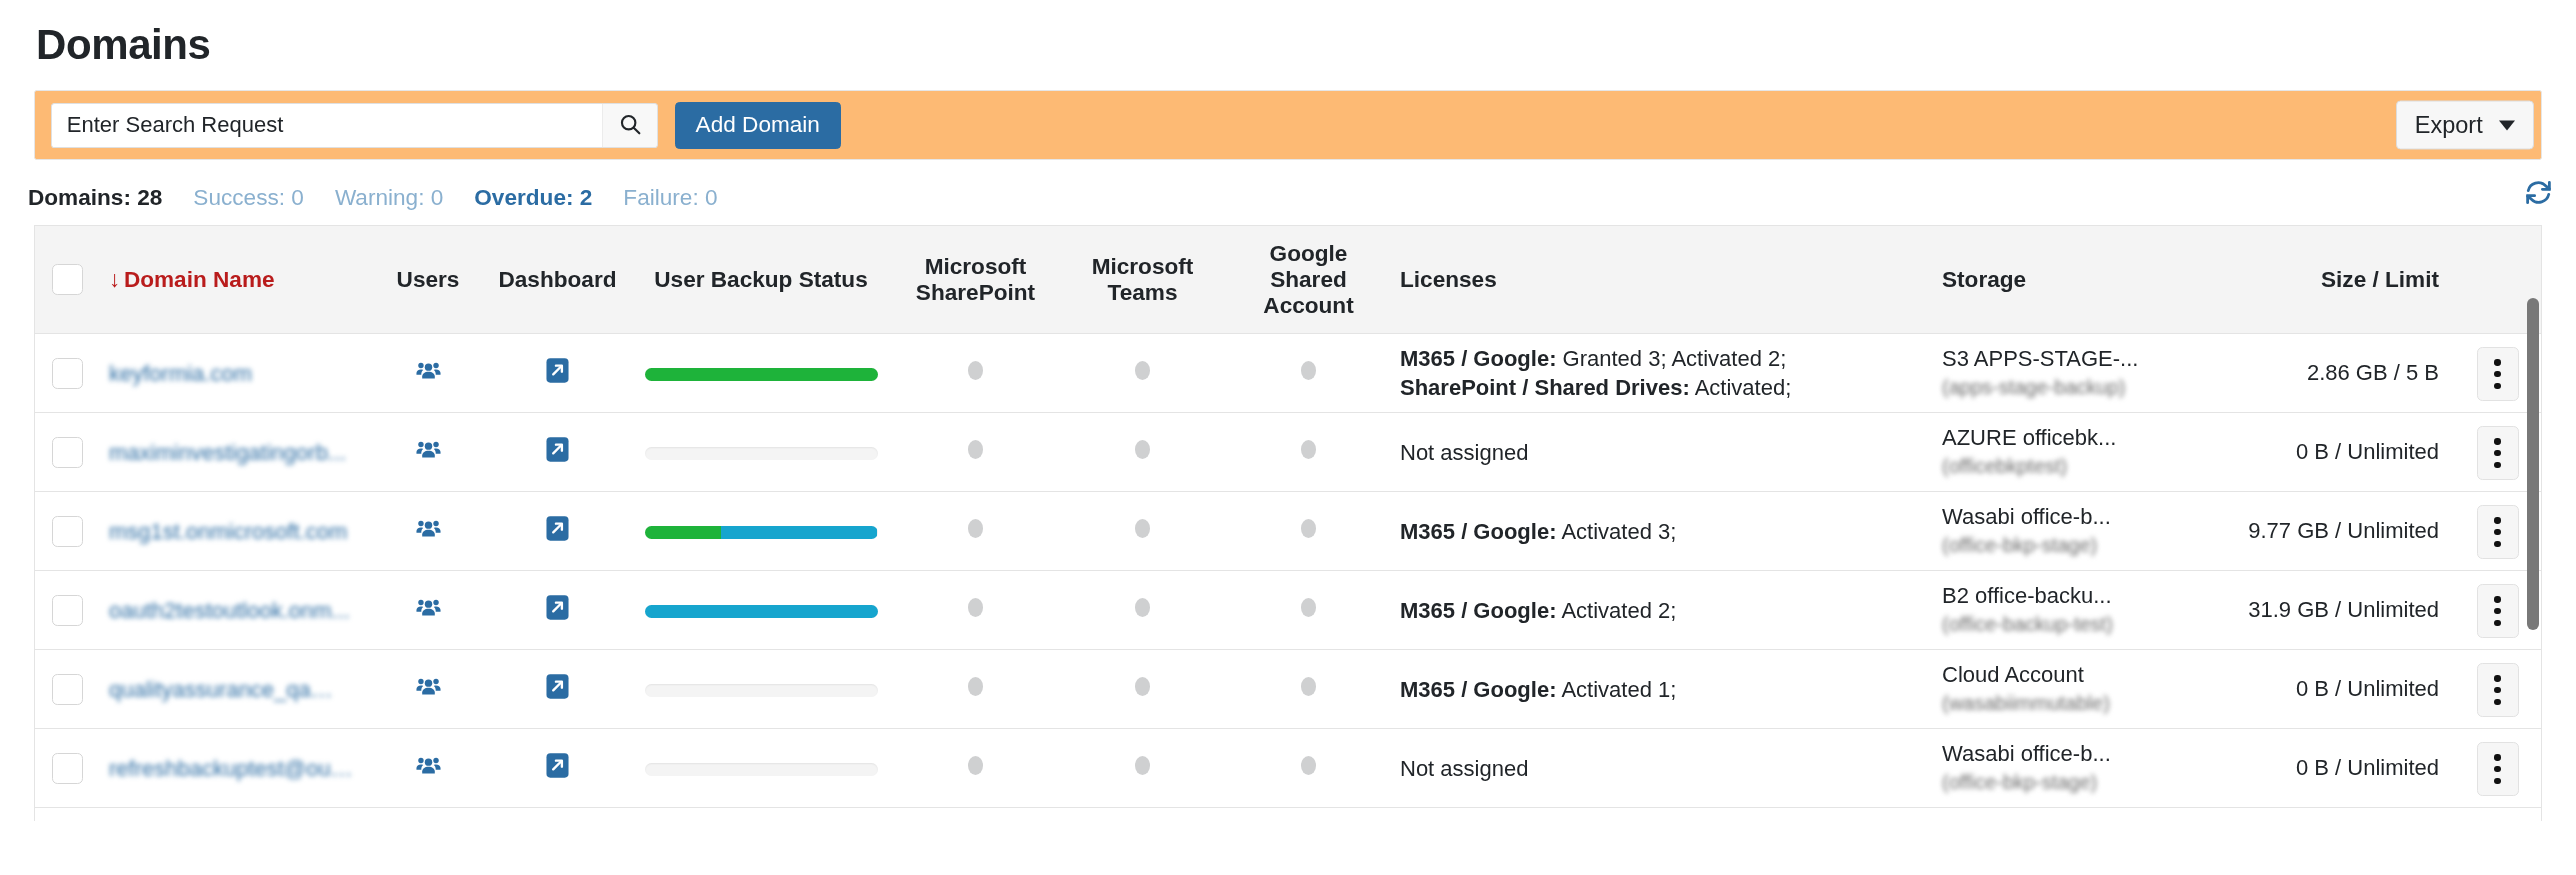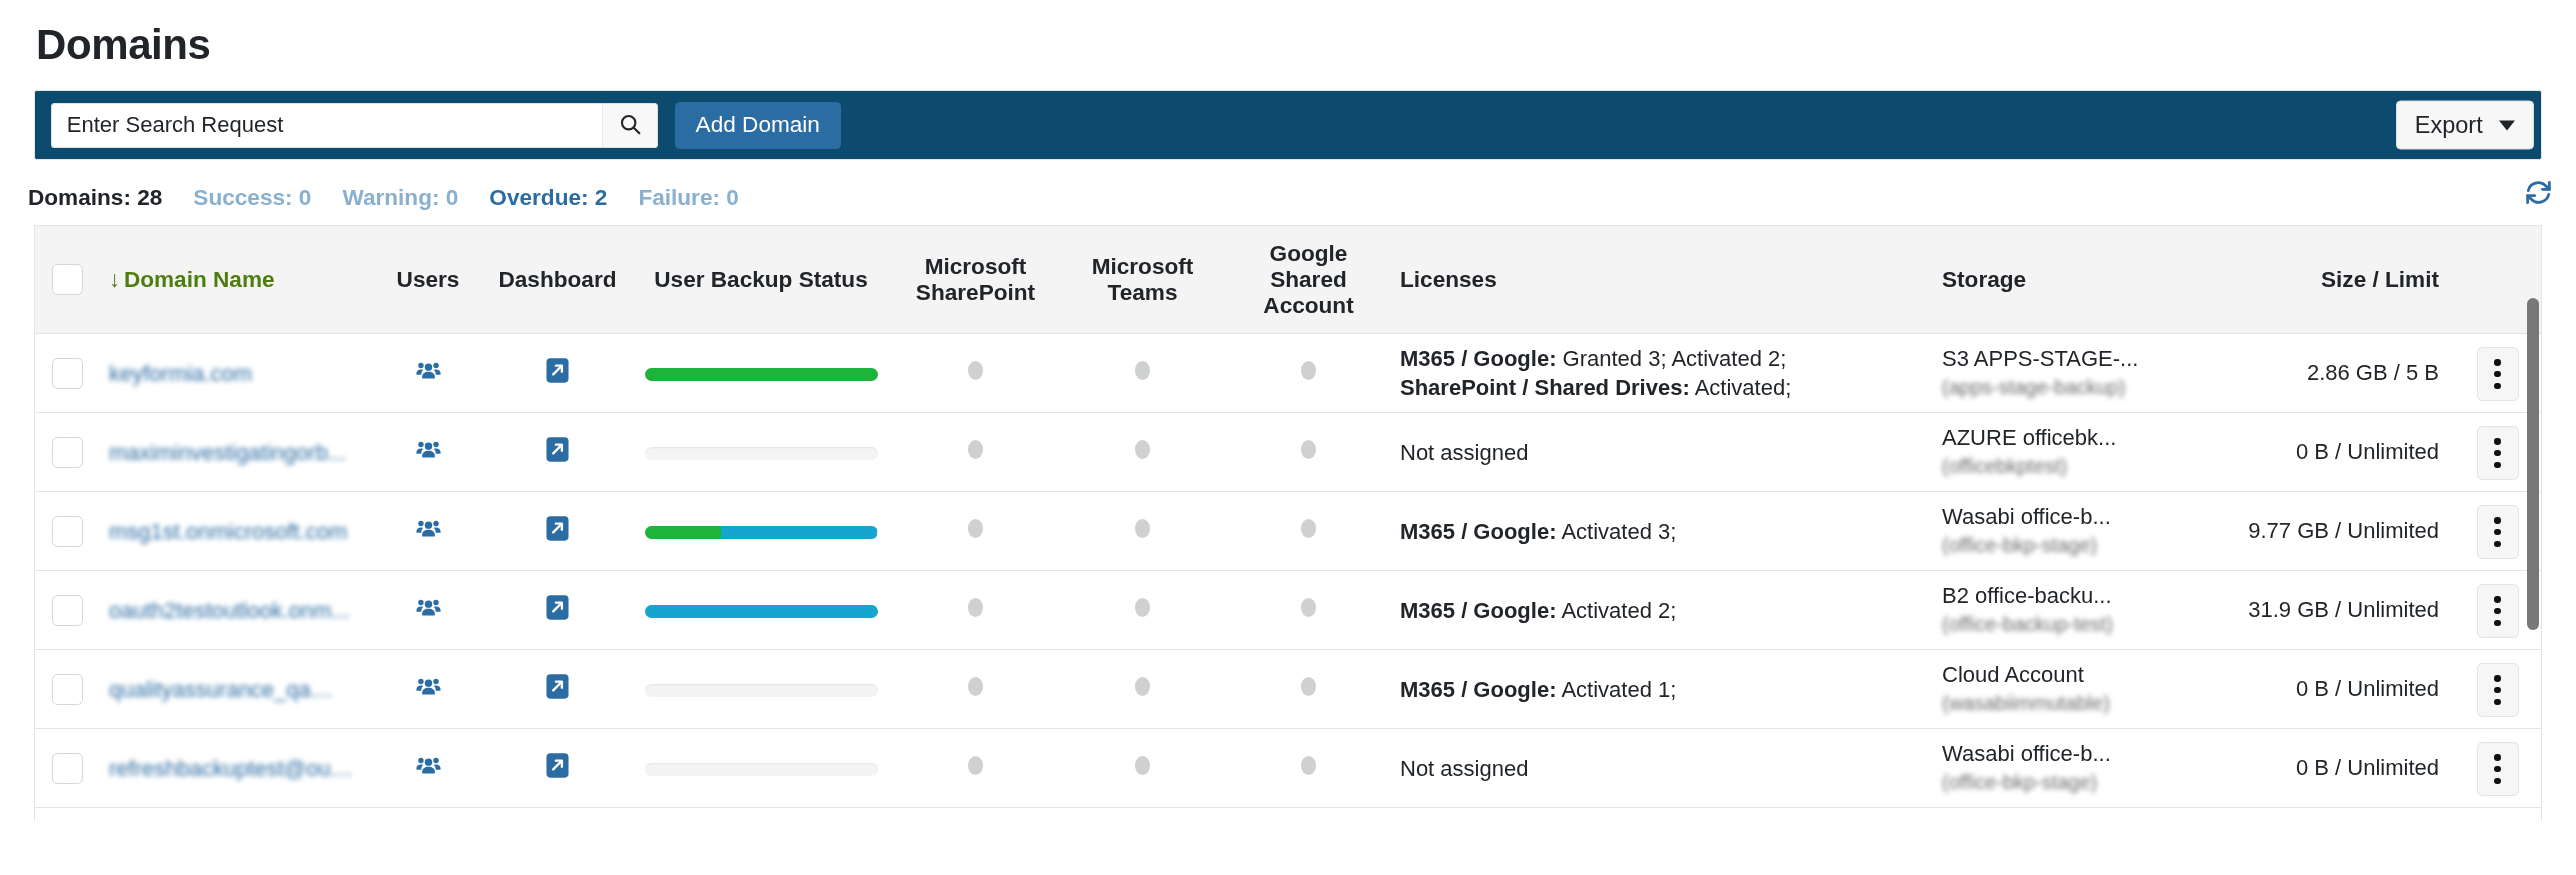--- a/index.html
+++ b/index.html
@@ -18,21 +18,21 @@
     font-weight: 700;
     letter-spacing: -0.4px;
     color: #212529;
     padding: 20px 0 0 36px;
     line-height: 1.2;
   }
 
   
   .toolbar {
     margin: 20px 34px 0 34px;
-    background: #0c4a6e;
+    background: #fdba74;
     border: 0.9px solid #e6e6e6;
     border-radius: 2.7px;
     height: 70px;
     display: flex;
     align-items: center;
     padding: 0 16.3px;
     position: relative;
   }
   .search-group {
     display: flex;
@@ -106,21 +106,21 @@
     display: flex;
     align-items: center;
     gap: 31px;
     padding: 20px 0 0 28px;
     font-size: 22.6px;
     position: relative;
     height: 56px;
   }
   .stat { white-space: nowrap; }
   .stat-strong { font-weight: 700; color: #212529; }
-  .stat-muted { color: #8ab0cf; font-weight: 700; }
+  .stat-muted { color: #8ab0cf; font-weight: 400; }
   .stat-overdue { color: #2b6ca3; font-weight: 700; }
   .refresh-icon {
     position: absolute;
     right: 23.5px;
     top: 18px;
     cursor: pointer;
     line-height: 0;
   }
 
   
@@ -155,21 +155,21 @@
   th.th-ubs   { width: 262px; text-align: center; }
   th.th-sp    { width: 167px; text-align: center; }
   th.th-teams { width: 167px; text-align: center; }
   th.th-gsd   { width: 165px; text-align: center; }
   th.th-lic   { width: 542px; text-align: left; padding-left: 14.5px; }
   th.th-stor  { width: 244px; text-align: left; padding-left: 7.2px; }
   th.th-size  { width: 271px; text-align: right; padding-right: 33px; }
   th.th-act   { width: 99px; }
 
   .sort-link {
-    color: #4d7c0f;
+    color: #b91c1c;
     text-decoration: none;
     font-weight: 700;
     cursor: pointer;
     white-space: nowrap;
   }
   .sort-arrow { font-weight: 400; margin-right: 3.6px; }
 
   table.grid tbody td {
     border-bottom: 0.9px solid #e4e4e4;
     height: 79px;

